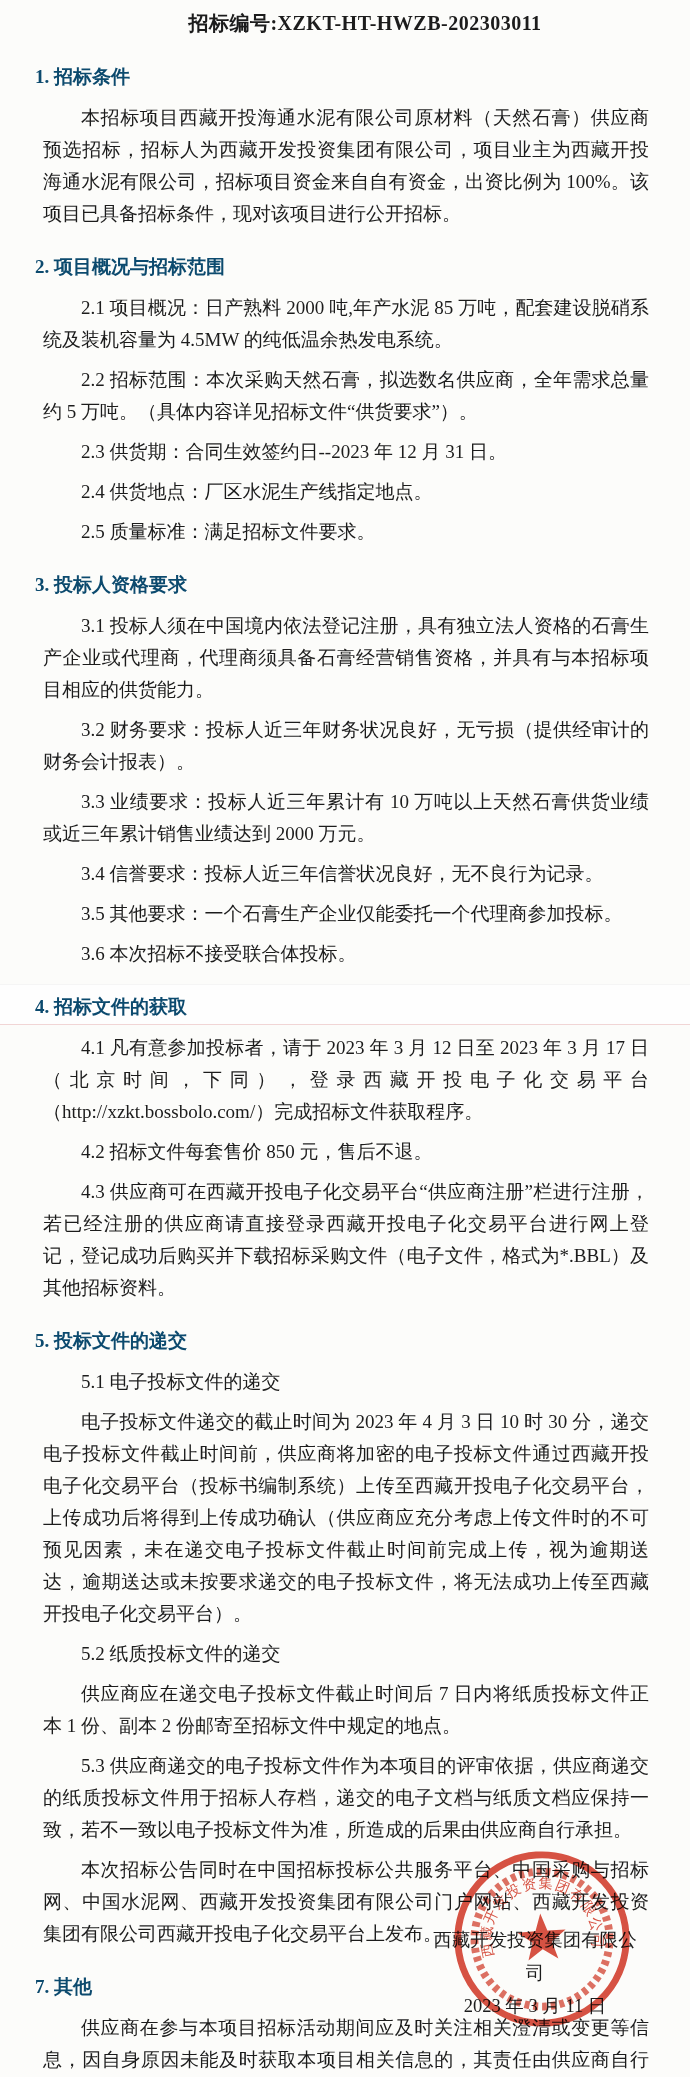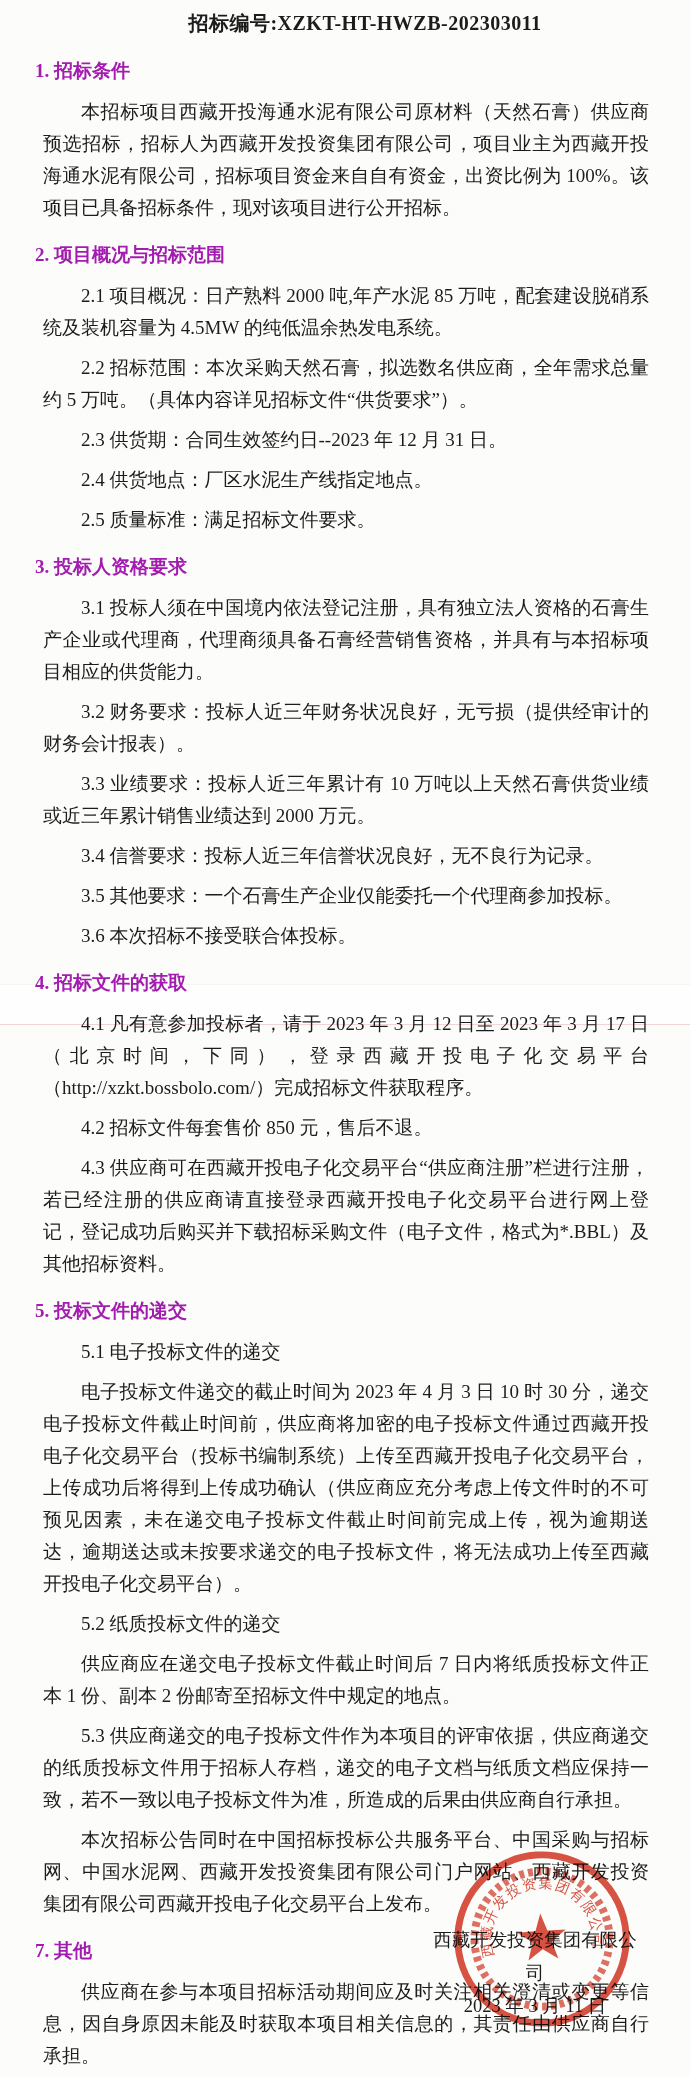--- a/index.html
+++ b/index.html
@@ -23,22 +23,22 @@
     font-size:20px;
     line-height:34px;
     margin:0 0 6px 0;
     font-weight:bold;
     letter-spacing:.5px;
   }
   .sec-heading{
     font-size:19px;
     font-weight:bold;
     line-height:34px;
-    margin:14px 0 1px 0;
-    color:#a21caf;
+    margin:20px 0 1px 0;
+    color:#0c4a6e;
   }
   .para{
     font-size:19px;
     line-height:32px;
     margin:8px;
     text-align:justify;
     text-indent:2em;
   }
   .contact{
     font-size:19px;

